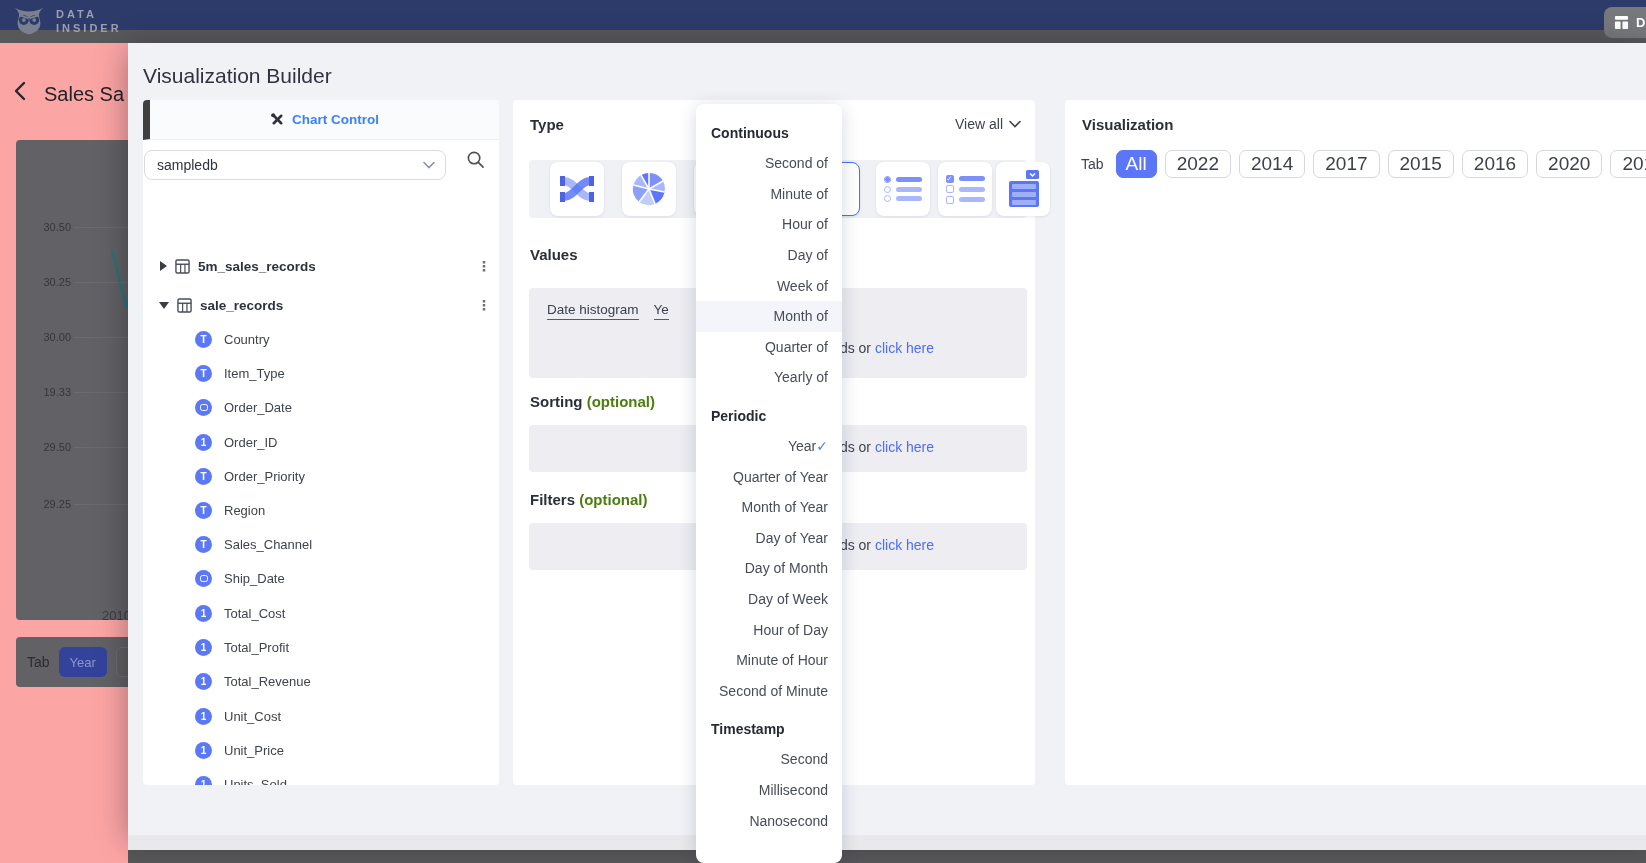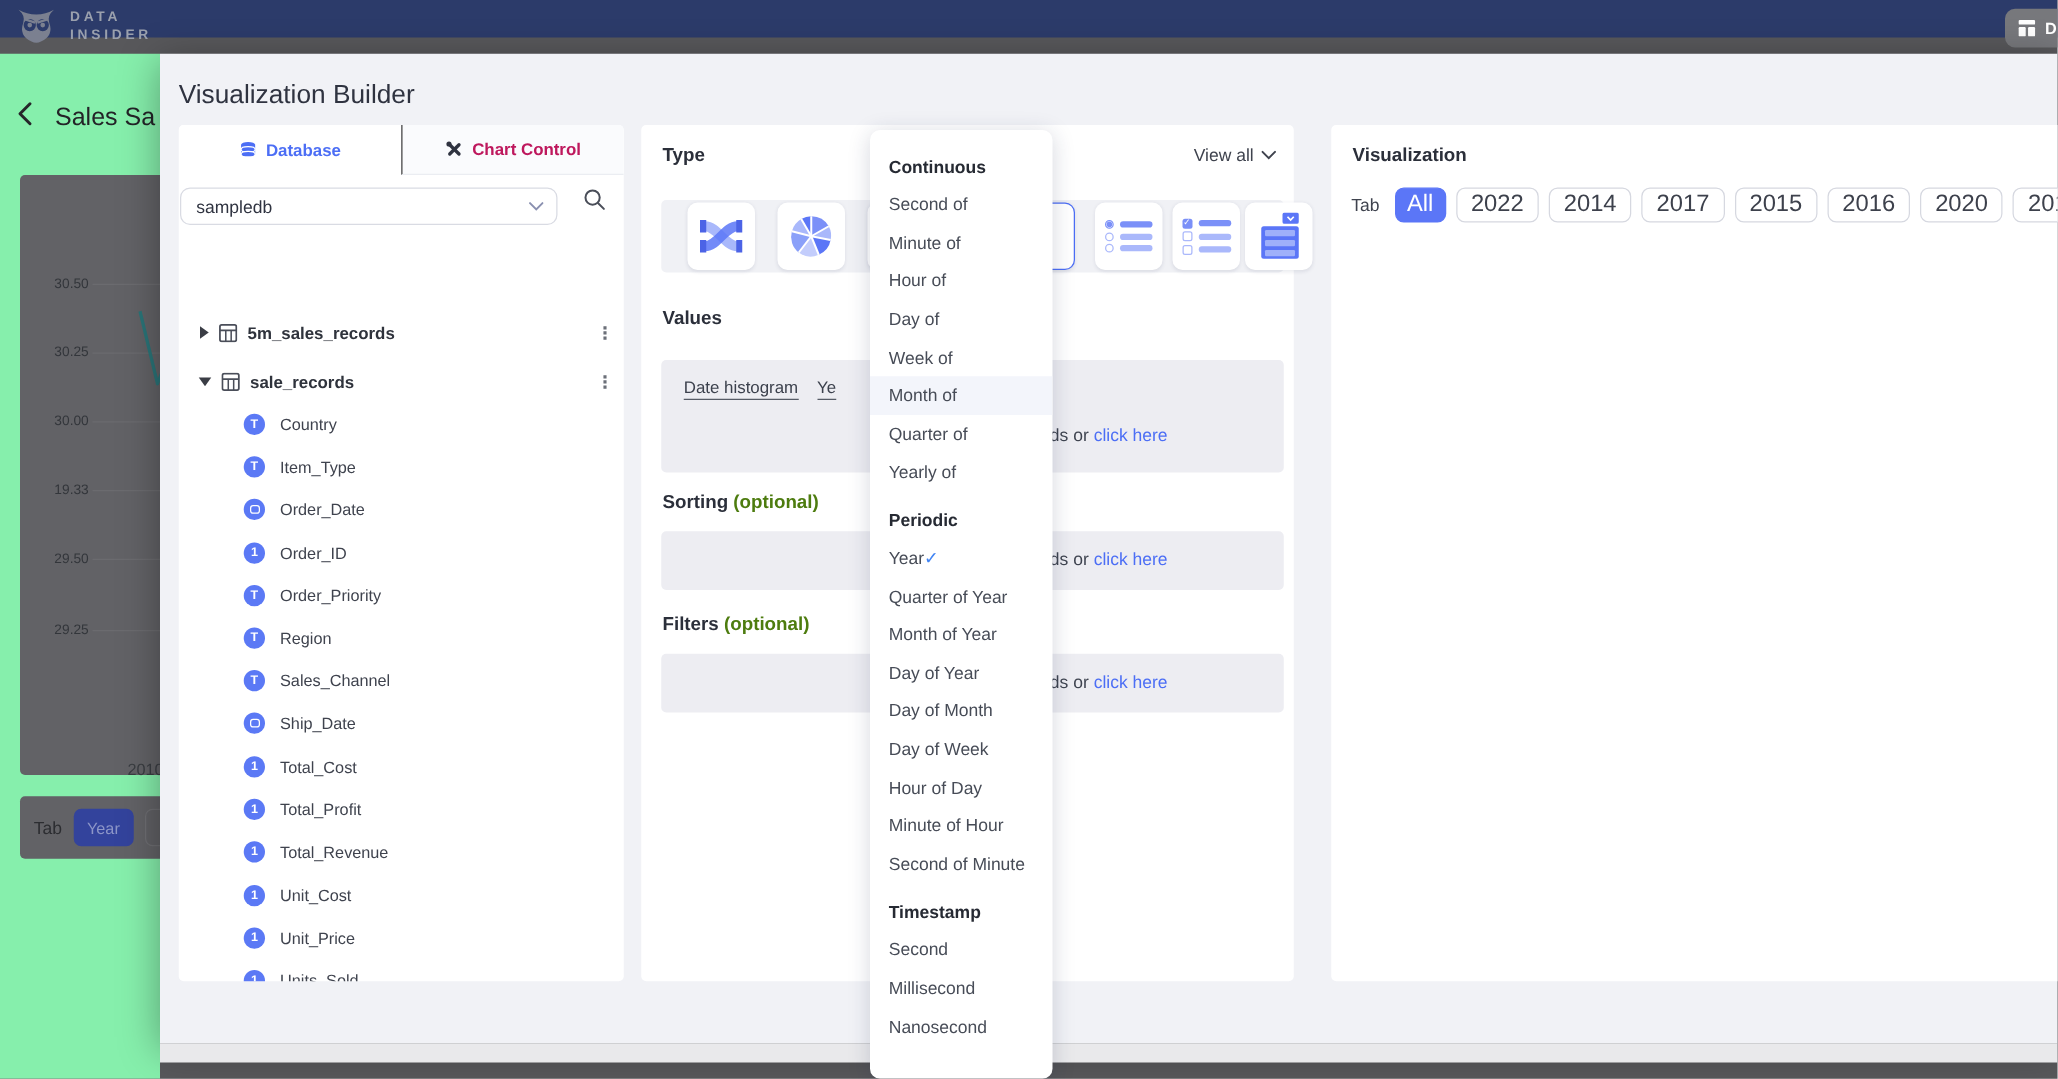--- a/index.html
+++ b/index.html
@@ -8,21 +8,21 @@
   .abs { position:absolute; }
 
   
   #topbar { left:0; top:0; width:1646px; height:30px; background:#2c3b6a; z-index:5; }
   .logo-wrap { left:12px; top:4px; display:flex; align-items:center; gap:10px; }
   .logo-text { font-size:11px; font-weight:700; letter-spacing:3px; color:#9aa0ad; line-height:14px; }
   #hdr-btn { left:1604px; top:7px; height:31px; width:70px; background:#77787c; border-radius:8px;
              display:flex; align-items:center; gap:7px; padding:0 10px; color:#fff; font-size:13px; font-weight:700; }
 
   
-  #dim-left { left:0; top:43px; width:128px; height:820px; background:#86efac; overflow:hidden; }
+  #dim-left { left:0; top:43px; width:128px; height:820px; background:#fca5a5; overflow:hidden; }
   .bk-title { left:44px; top:40px; font-size:20px; font-weight:500; color:#232327; white-space:nowrap; }
   .bk-card { background:#626266; border-radius:4px; }
   #bk-chart { left:16px; top:97px; width:117px; height:480px; }
   .tick { position:absolute; right:62px; font-size:11px; color:#33363b; }
   .gline { position:absolute; left:58px; right:0; height:1px; background:#6b6b6f; }
   .bk-x { position:absolute; left:86px; top:468px; font-size:13px; color:#3a3d42; }
   #bk-tabs { left:16px; top:594px; width:117px; height:50px; display:flex; align-items:center; gap:9px; padding-left:11px; }
   .bk-tab-label { font-size:14px; color:#2c2d31; }
   .bk-chip-on { background:#33439c; color:#8d96c8; border-radius:6px; height:30px; padding:0 11px; display:flex; align-items:center; font-size:13px; }
   .bk-chip { background:#606064; border:1px solid #6e6e72; color:#2c2d31; border-radius:6px; height:30px; padding:0 11px; display:flex; align-items:center; font-size:13px; }
@@ -31,21 +31,21 @@
   #modal { left:128px; top:43px; width:1518px; height:792px; background:#f1f2f6; z-index:10; box-shadow:0 6px 30px rgba(0,0,0,.35); }
   #modal-footer-strip { left:128px; top:835px; width:1518px; height:15px; background:#e9e9eb; z-index:10; }
   #modal-title { left:15px; top:21px; font-size:21px; font-weight:500; color:#2f3340; }
   .card { position:absolute; top:57px; background:#fff; border-radius:4px; }
 
   
   #panel-left { left:15px; width:356px; height:685px; overflow:hidden; }
   .lp-tabs { display:flex; height:40px; }
   .lp-tab { flex:1; display:flex; align-items:center; justify-content:center; gap:7px; font-size:13.5px; font-weight:700; cursor:pointer; }
   .lp-tab.on { color:#4c6ef5; background:#fff; }
-  .lp-tab.off { color:#be185d; background:#fafbfd; border-bottom:1px solid #ebedf2; border-left:1px solid #404040; }
+  .lp-tab.off { color:#3b82f6; background:#fafbfd; border-bottom:1px solid #ebedf2; border-left:7px solid #404040; }
   .lp-search { position:absolute; left:1px; top:50px; right:14px; height:32px; display:flex; align-items:flex-start; gap:20px; }
   .lp-select { flex:1; height:30px; border:1px solid #d9dbe3; border-radius:8px; display:flex; align-items:center; justify-content:space-between; padding:0 10px 0 12px; font-size:14px; color:#2f3340; }
   .tree-row { position:absolute; left:14px; right:8px; height:26px; display:flex; align-items:center; gap:8px; font-size:13.5px; font-weight:600; color:#2f333c; }
   .tri-r { width:0; height:0; border-left:7px solid #3a3d45; border-top:5px solid transparent; border-bottom:5px solid transparent; margin-left:3px; }
   .tri-d { width:0; height:0; border-top:7px solid #3a3d45; border-left:5px solid transparent; border-right:5px solid transparent; margin-left:2px; }
   .kebab { margin-left:auto; color:#6c7079; font-size:14px; letter-spacing:0; line-height:5px; text-align:center; width:14px; }
   .frow { position:absolute; left:52px; right:8px; height:26px; display:flex; align-items:center; gap:12px; font-size:13px; color:#3f434e; }
   .ficon { width:17px; height:17px; border-radius:50%; background:#5b79f5; color:#fff; display:flex; align-items:center; justify-content:center; font-size:10px; font-weight:700; flex:none; }
   .ficon .datebox { width:8px; height:7px; border:1.6px solid #fff; border-radius:2.5px; }
 
@@ -76,21 +76,21 @@
   #panel-right { left:937px; width:620px; height:685px; overflow:hidden; }
   .vz-tabs { position:absolute; left:16px; top:50px; display:flex; align-items:center; gap:8px; white-space:nowrap; }
   .vz-label { font-size:14px; color:#3f434e; margin-right:4px; }
   .chip { height:28px; border:1px solid #d6d8e0; border-radius:7px; background:#fff; color:#3d414c; font-size:19px; display:flex; align-items:center; padding:0 11px; }
   .chip.on { background:#5b76f7; border-color:#5b76f7; color:#fff; border-radius:7px; padding:0 9px; }
 
   
   #dropdown { left:696px; top:104px; width:146px; height:759px; background:#fff; border-radius:8px;
               box-shadow:0 3px 18px rgba(30,40,80,.18); z-index:40; padding-top:14px; overflow:hidden; }
   .dd-head { height:30px; display:flex; align-items:center; padding:0 15px; font-size:14px; font-weight:700; color:#262a33; }
-  .dd-item { height:30.6px; display:flex; align-items:center; justify-content:flex-start; padding:0 14px 0 15px; font-size:14px; color:#474c57; cursor:pointer; }
+  .dd-item { height:30.6px; display:flex; align-items:center; justify-content:flex-end; padding:0 14px 0 15px; font-size:14px; color:#474c57; cursor:pointer; }
   .dd-item.hl { background:#f3f5fb; }
   .dd-check { color:#4285f4; font-size:14px; }
   .dd-sec { margin-top:0; }
   .dd-sec + .dd-sec { margin-top:8px; }
 
   svg { display:block; }
 </style>
 </head>
 <body>
 
@@ -149,30 +149,20 @@
     <span class="bk-chip-on">Year</span>
     <span class="bk-chip">Qu</span>
   </div>
 </div>
 
 <div id="modal" class="abs">
   <div id="modal-title" class="abs">Visualization Builder</div>
 
   <div id="panel-left" class="card">
     <div class="lp-tabs">
-      <div class="lp-tab on">
-        <svg width="15" height="15" viewBox="0 0 16 16">
-          <ellipse cx="8" cy="3" rx="6" ry="2.4" fill="#4c6ef5"></ellipse>
-          <path d="M2 3 v4 a6 2.4 0 0 0 12 0 v-4" fill="#4c6ef5"></path>
-          <path d="M2 7 v4 a6 2.4 0 0 0 12 0 v-4" fill="#4c6ef5"></path>
-          <ellipse cx="8" cy="7" rx="6" ry="2.4" fill="#4c6ef5" stroke="#fff" stroke-width="1"></ellipse>
-          <ellipse cx="8" cy="11" rx="6" ry="2.4" fill="#4c6ef5" stroke="#fff" stroke-width="1"></ellipse>
-        </svg>
-        <span>Database</span>
-      </div>
       <div class="lp-tab off">
         <svg width="15" height="15" viewBox="0 0 16 16">
           <rect x="1" y="6.6" width="14" height="2.8" rx="1.4" transform="rotate(45 8 8)" fill="#2f3340"></rect>
           <rect x="1" y="6.6" width="14" height="2.8" rx="1.4" transform="rotate(-45 8 8)" fill="#2f3340"></rect>
           <circle cx="3.4" cy="3.4" r="2.2" fill="#2f3340"></circle>
         </svg>
         <span>Chart Control</span>
       </div>
     </div>
 

